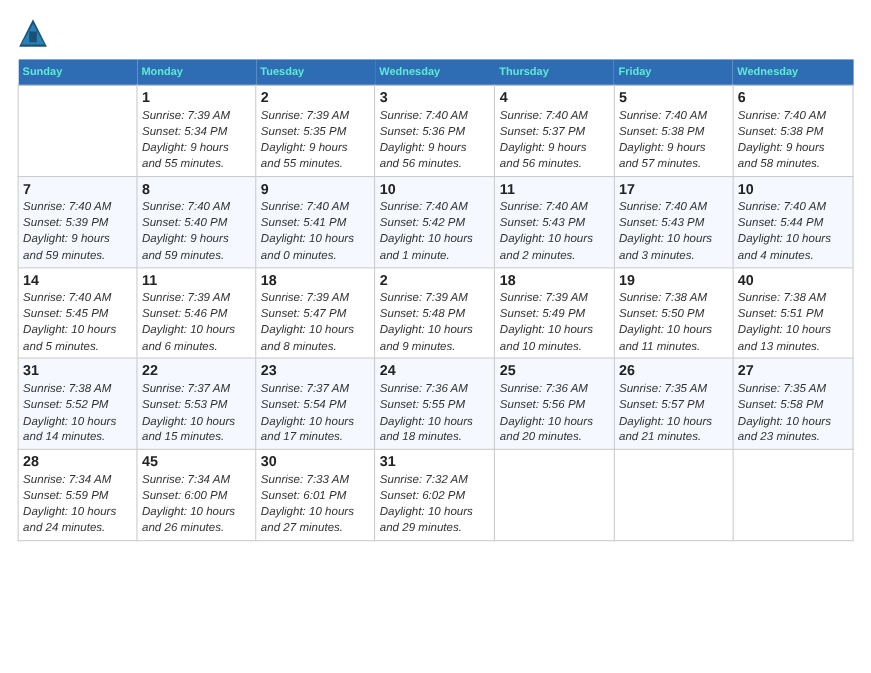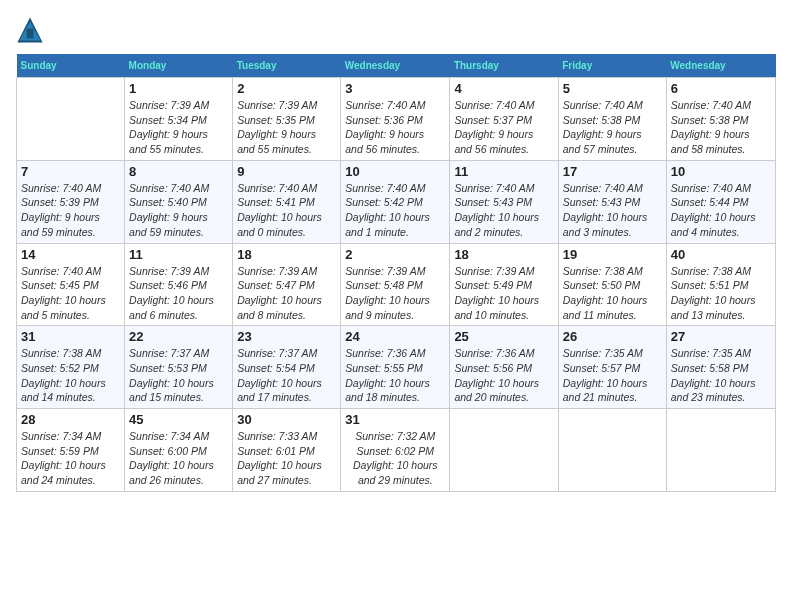--- a/index.html
+++ b/index.html
@@ -342,21 +342,21 @@
         </td>
         <td>
           <span class="day-number">30</span>
           <div class="day-info" style="white-space: pre-line;">Sunrise: 7:33 AM
 Sunset: 6:01 PM
 Daylight: 10 hours
 and 27 minutes.</div>
         </td>
         <td>
           <span class="day-number">31</span>
-          <div class="day-info" style="white-space: pre-line; text-align: center;">Sunrise: 7:32 AM
+          <div class="day-info" style="white-space: pre-line;">Sunrise: 7:32 AM
 Sunset: 6:02 PM
 Daylight: 10 hours
 and 29 minutes.</div>
         </td>
         <td class="empty-cell"></td>
         <td class="empty-cell"></td>
         <td class="empty-cell"></td>
       </tr>
     </tbody>
 </table>

